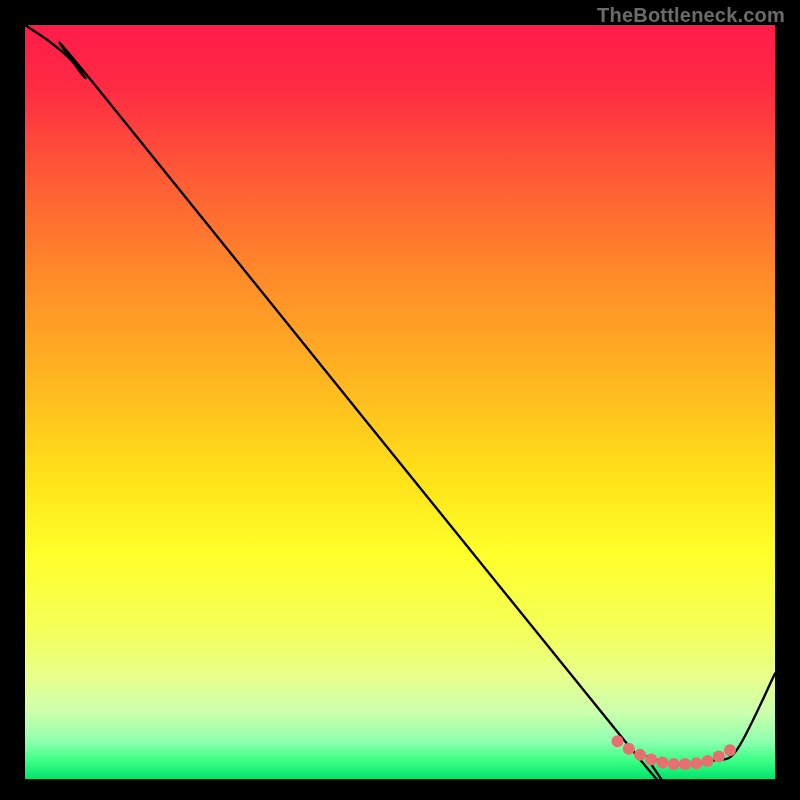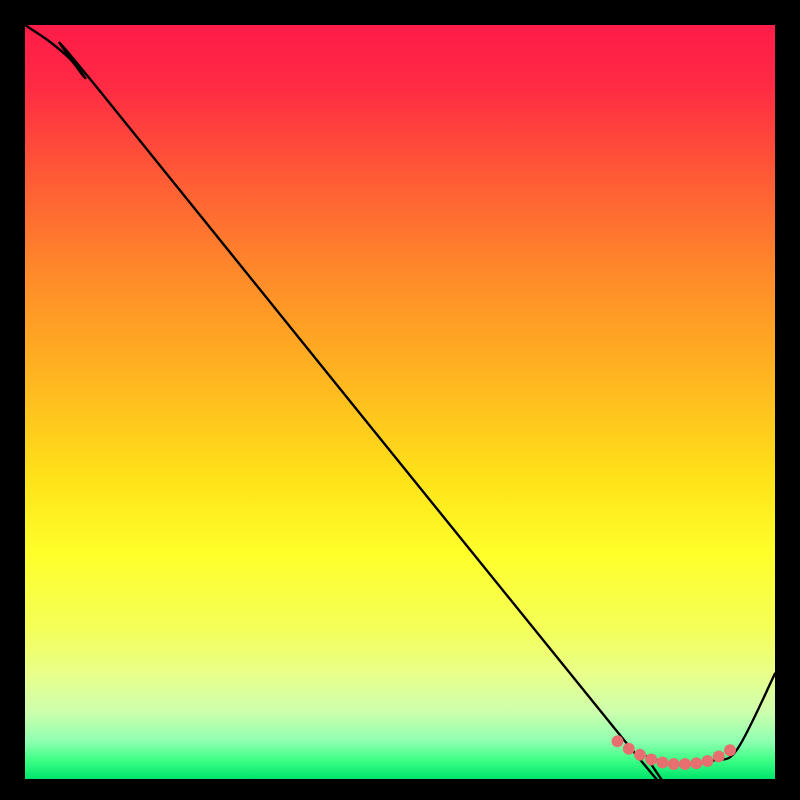--- a/index.html
+++ b/index.html
@@ -64,13 +64,14 @@
         <circle cx="662.5" cy="762.412" r="6" fill="#e76f6f"></circle>
         <circle cx="673.75" cy="763.92" r="6" fill="#e76f6f"></circle>
         <circle cx="685" cy="763.92" r="6" fill="#e76f6f"></circle>
         <circle cx="696.25" cy="763.1659999999999" r="6" fill="#e76f6f"></circle>
         <circle cx="707.5" cy="760.904" r="6" fill="#e76f6f"></circle>
         <circle cx="718.75" cy="756.38" r="6" fill="#e76f6f"></circle>
         <circle cx="730" cy="750.348" r="6" fill="#e76f6f"></circle>
       </g>
 </svg>
 
+<div class="attribution">TheBottleneck.com</div>
 </div>
 
 </body></html>

